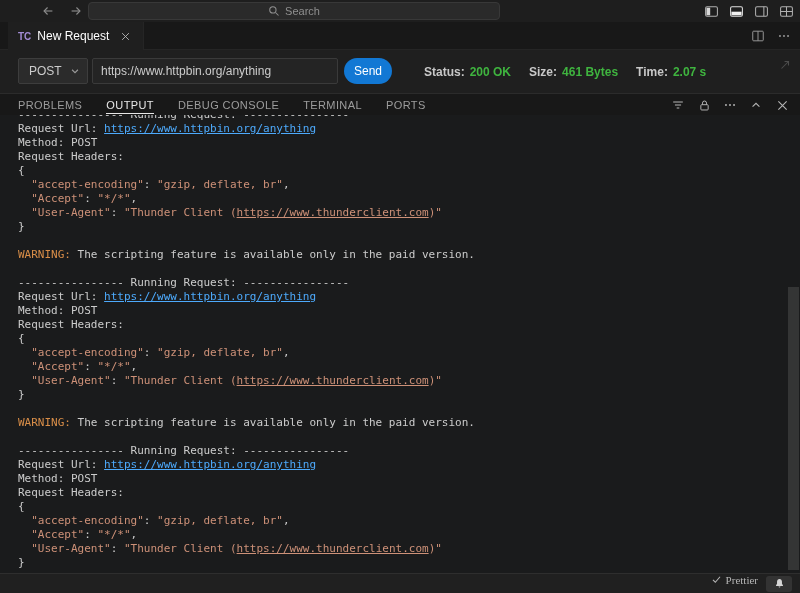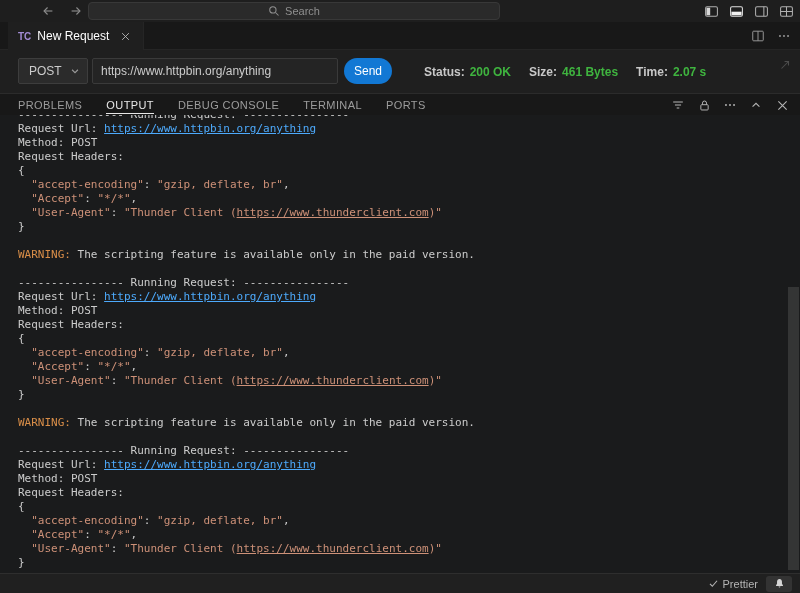--- a/index.html
+++ b/index.html
@@ -70,21 +70,21 @@
   .output-content { margin-top:-7px; padding-left:18px; font-family:"DejaVu Sans Mono", monospace; font-size:11px; }
   .oline { height:14px; line-height:14px; white-space:pre; }
   .c-plain { color:#cccccc; }
   .c-link { color:#4daafc; text-decoration:underline; }
   .c-string { color:#ce9178; }
   .c-stringlink { color:#ce9178; text-decoration:underline; }
   .c-warn { color:#d98e48; }
   .scroll-thumb { position:absolute; right:1px; top:172px; width:11px; height:283px; background:#4a4a4a; opacity:0.55; }
   
   .statusbar { position:absolute; left:0; top:573px; width:800px; height:20px; background:#202020; border-top:1px solid #2e2e2e; display:flex; align-items:center; justify-content:flex-end; gap:8px; padding-right:8px; }
-  .sb-item { display:flex; align-items:center; gap:4px; font-size:11px; color:#b4b4b4; height:20px; }
+  .sb-item { display:flex; align-items:flex-start; gap:4px; font-size:11px; color:#b4b4b4; height:20px;font-family:Liberation Serif, serif; }
   .bell-chip { width:26px; height:16px; background:#333333; border-radius:3px; display:flex; align-items:center; justify-content:center; color:#d6d6d6; }
   svg { display:block; }
 </style>
 </head>
 <body>
 
 <div class="window">
 
   <div class="titlebar">
     <div class="nav-arrows">

